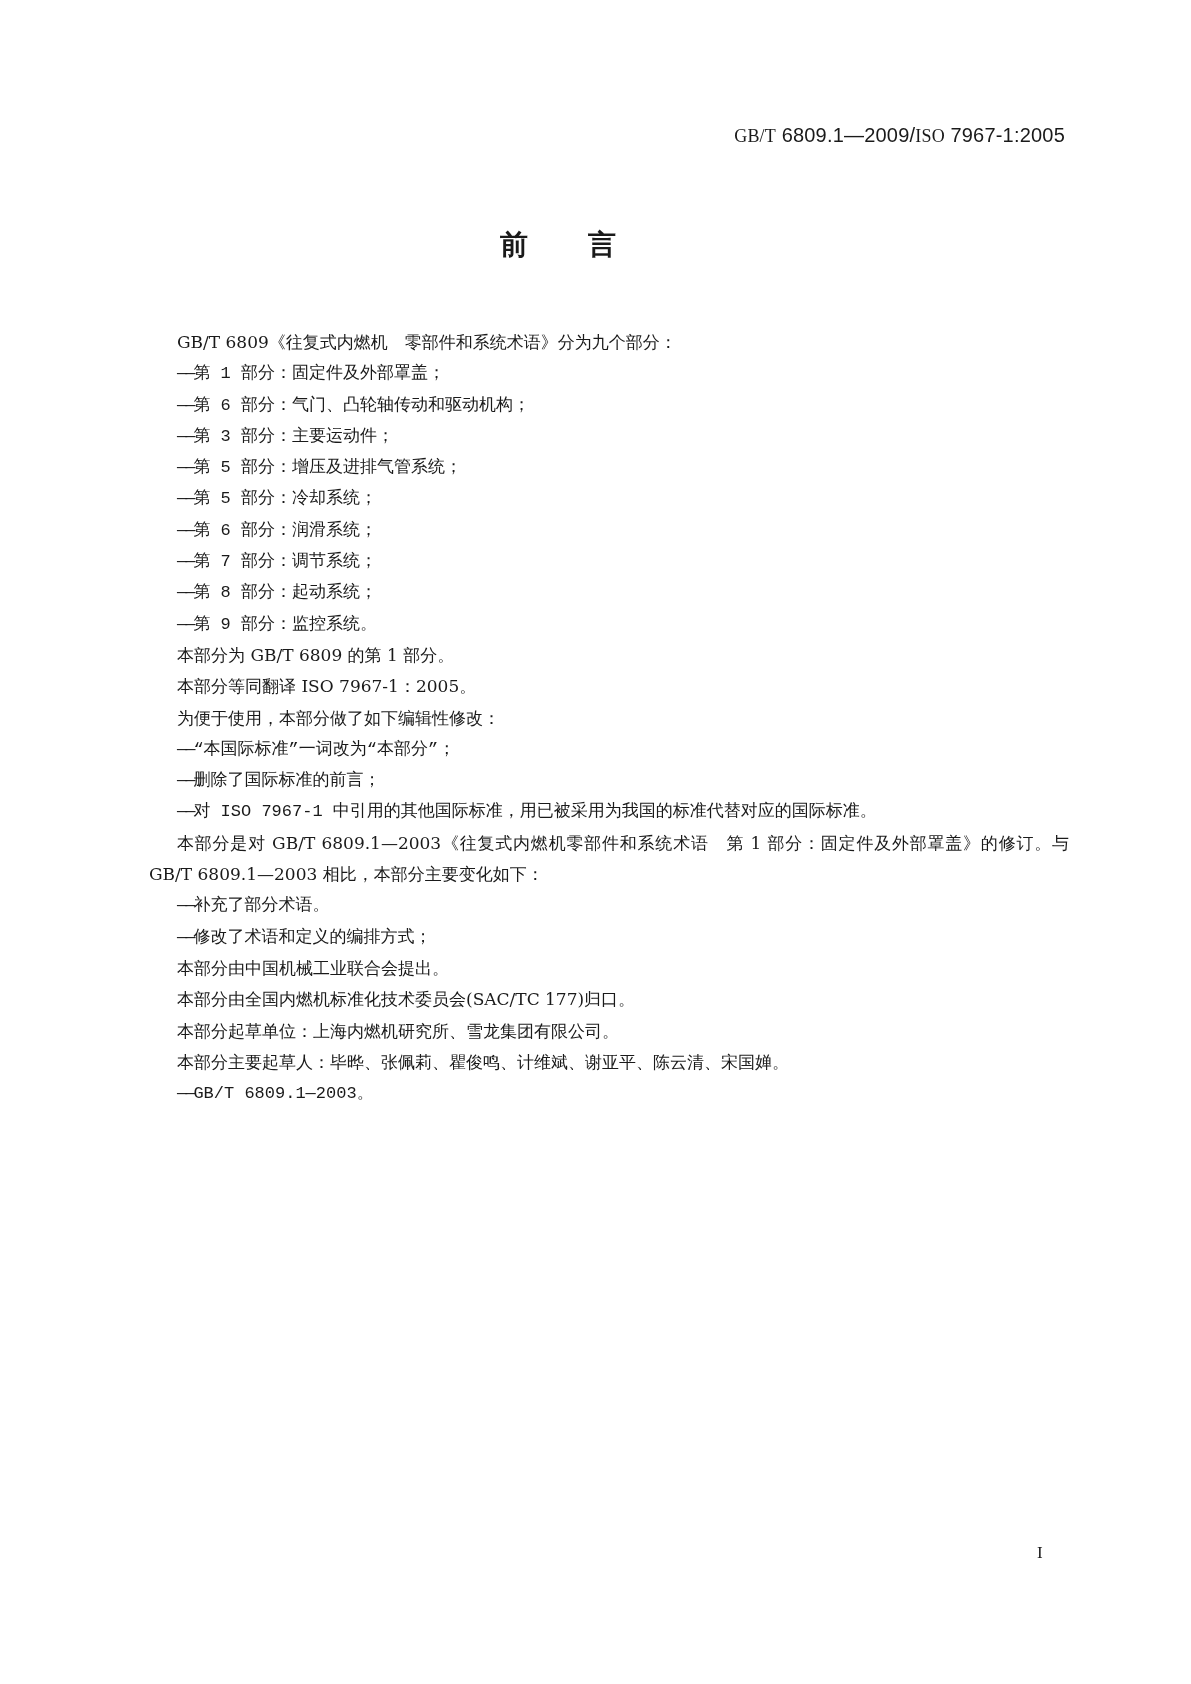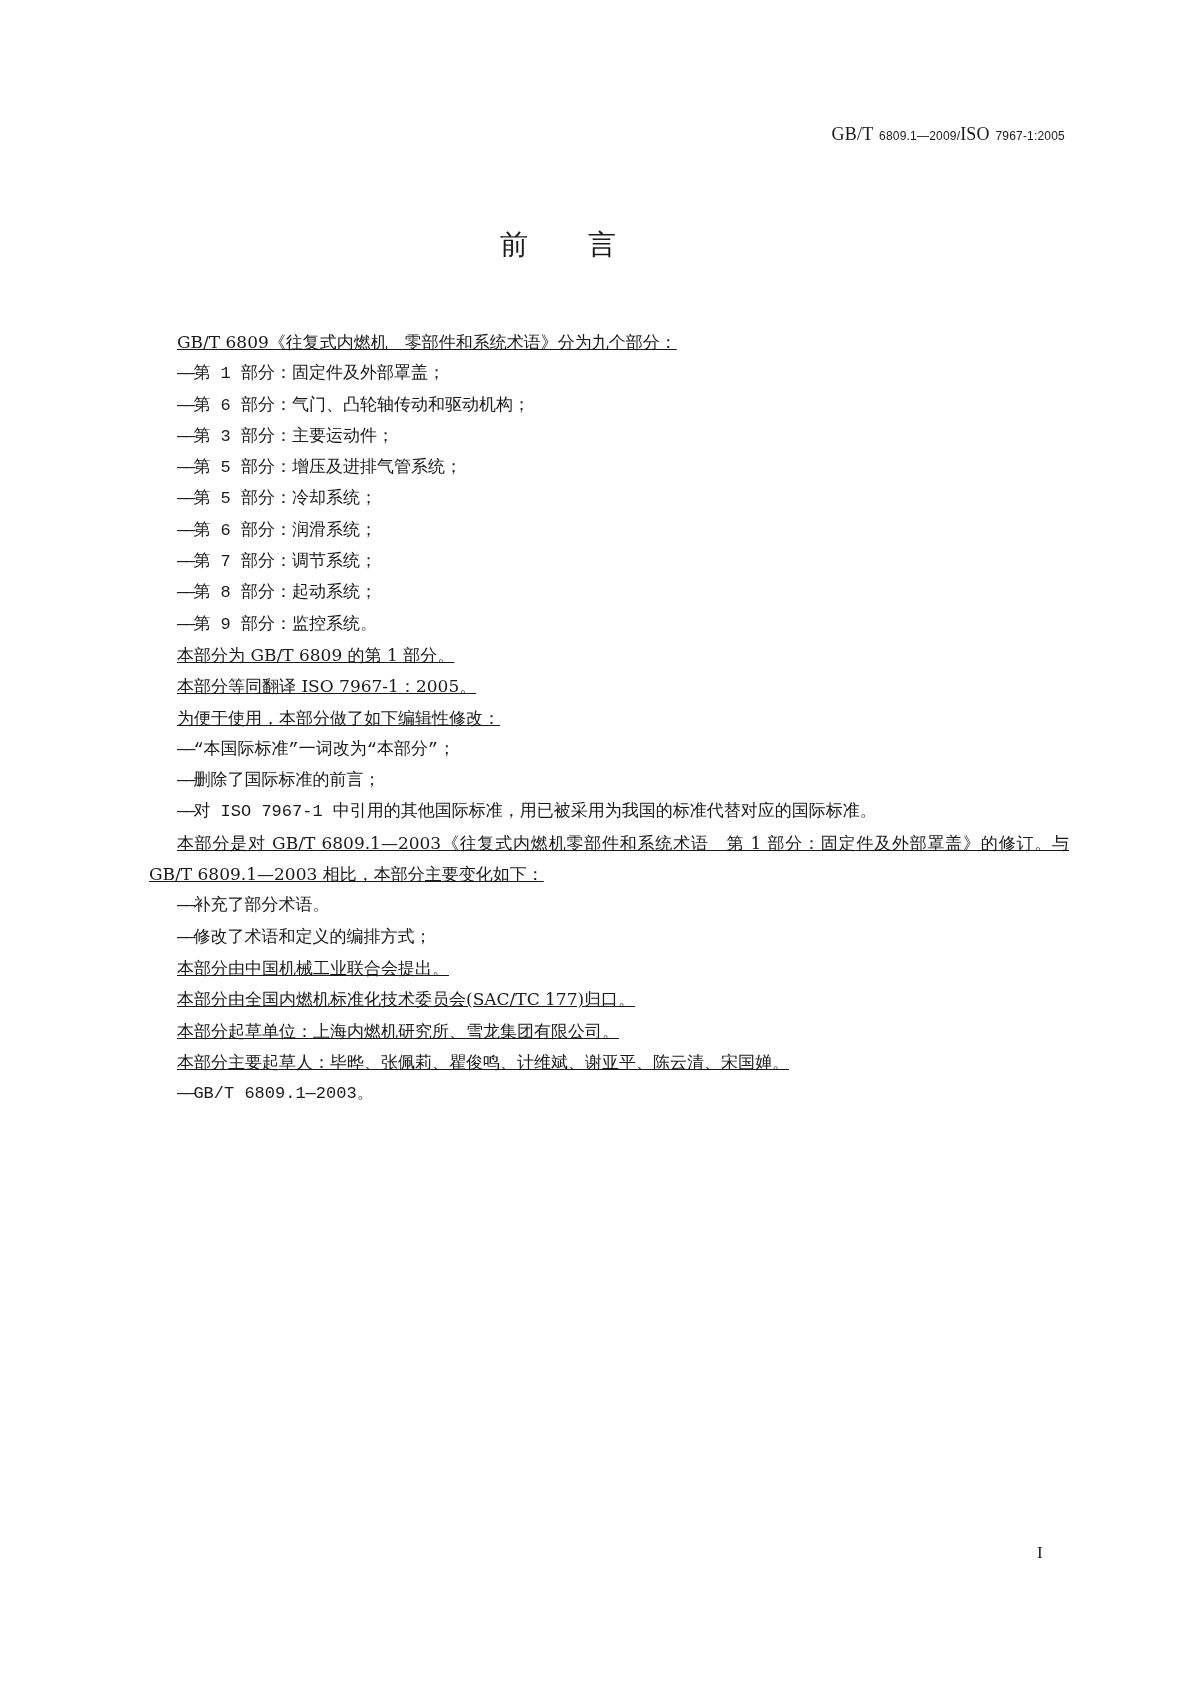--- a/index.html
+++ b/index.html
@@ -23,48 +23,47 @@
       letter-spacing: 0.2px;
       white-space: nowrap;
     }
     .header-code .bold {
       font-family: "Liberation Serif", "DejaVu Serif", serif;
       font-weight: normal;
       font-size: 18px;
     }
     .header-code .sans {
       font-family: "Liberation Sans", "DejaVu Sans", sans-serif;
-      font-size: 12px;
+      font-size: 20px;
     }
     .page-title {
       position: absolute;
       top: 226px;
       left: 0;
       width: 1116px;
       text-align: center;
       font-family: "DejaVu Sans", "Liberation Sans", sans-serif;
-      font-weight: normal;
+      font-weight: bold;
       font-size: 28px;
       letter-spacing: 60px;
       text-indent: 60px;
     }
     .body-text {
       position: absolute;
       top: 327px;
       left: 149px;
       width: 920px;
       font-size: 17px;
       line-height: 31.3px;
     }
     .para {
       margin: 0;
       text-indent: 28px;
       text-align: justify;
       text-align-last: left;
-      text-decoration: underline;
     }
     .para.wrap {
       text-align: justify;
     }
     .item {
       margin: 0;
       padding-left: 28px;
       font-family: Liberation Mono, monospace;
     }
     .item .dash {

